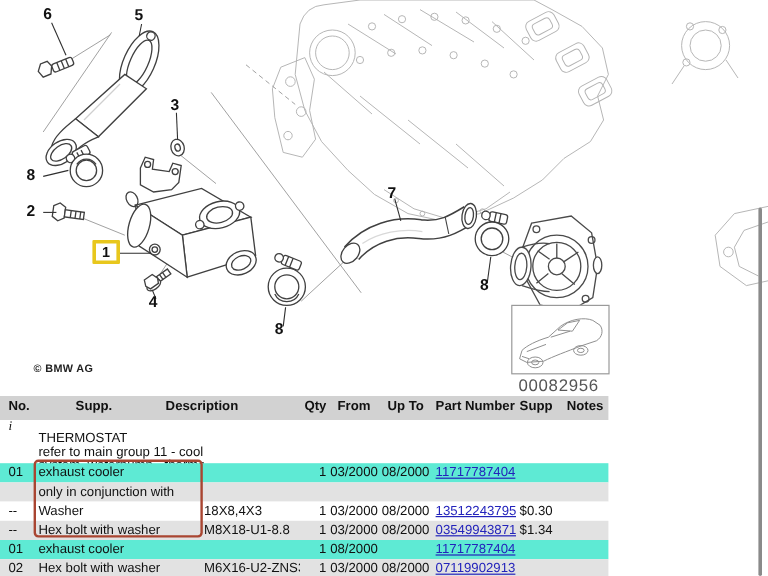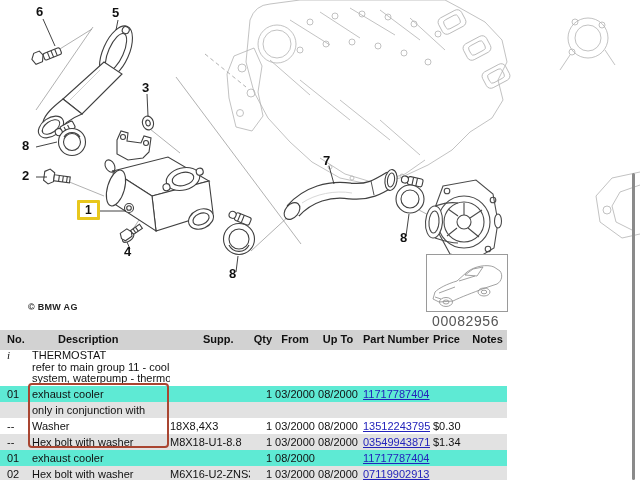--- a/index.html
+++ b/index.html
@@ -30,21 +30,21 @@
   .c3{width:22px;text-align:right;}
   .c4{width:46px;text-align:center;}
   .c5{width:40px;text-align:center;}
   .c6{width:72px;padding-left:5px;}
   .c7{width:38px;padding-left:3px;}
   .c8{width:39px;text-align:center;}
   .hdr .c1{padding-left:28px;}
   .hdr .c2{padding-left:33px;}
   .no-italic{font-style:italic;font-family:"Liberation Serif",serif;}
   .plink{color:#2323bb;text-decoration:underline;cursor:pointer;}
-  .desc-lines{padding-top:0;}
+  .desc-lines{padding-top:10px;}
   .desc-lines div{height:11.5px;}
   #annotation-box{position:absolute;left:28px;top:383px;width:141px;height:65px;
       border:2px solid #a94531;border-radius:4px;box-sizing:border-box;z-index:6;pointer-events:none;}
 </style>
 </head>
 <body>
 
 <div id="screen">
 
   <div id="diagram">
@@ -282,27 +282,27 @@
       <div class="callout callout-sel" style="left: 77px; top: 200px;">1</div>
       <div class="callout" style="left: 124px; top: 245px;">4</div>
       <div class="callout" style="left: 229px; top: 267px;">8</div>
       <div class="callout" style="left: 323px; top: 154px;">7</div>
       <div class="callout" style="left: 400px; top: 231px;">8</div>
     </div>
 
   <div id="parts-table">
     <div class="hdr">
         <span class="cell c0">No.</span>
+        <span class="cell c2">Supp.</span>
         <span class="cell c1">Description</span>
-        <span class="cell c2">Supp.</span>
         <span class="cell c3">Qty</span>
         <span class="cell c4">From</span>
         <span class="cell c5">Up To</span>
         <span class="cell c6">Part Number</span>
-        <span class="cell c7">Price</span>
+        <span class="cell c7">Supp</span>
         <span class="cell c8">Notes</span>
       </div>
     <div>
         <div class="trow bg-white tall">
           <span class="cell c0 no-italic">i</span>
           <span class="cell c1 desc-lines">
             <div>THERMOSTAT</div>
             <div>refer to main group 11 - cooling</div>
             <div>system, waterpump - thermostat</div>
           </span>

